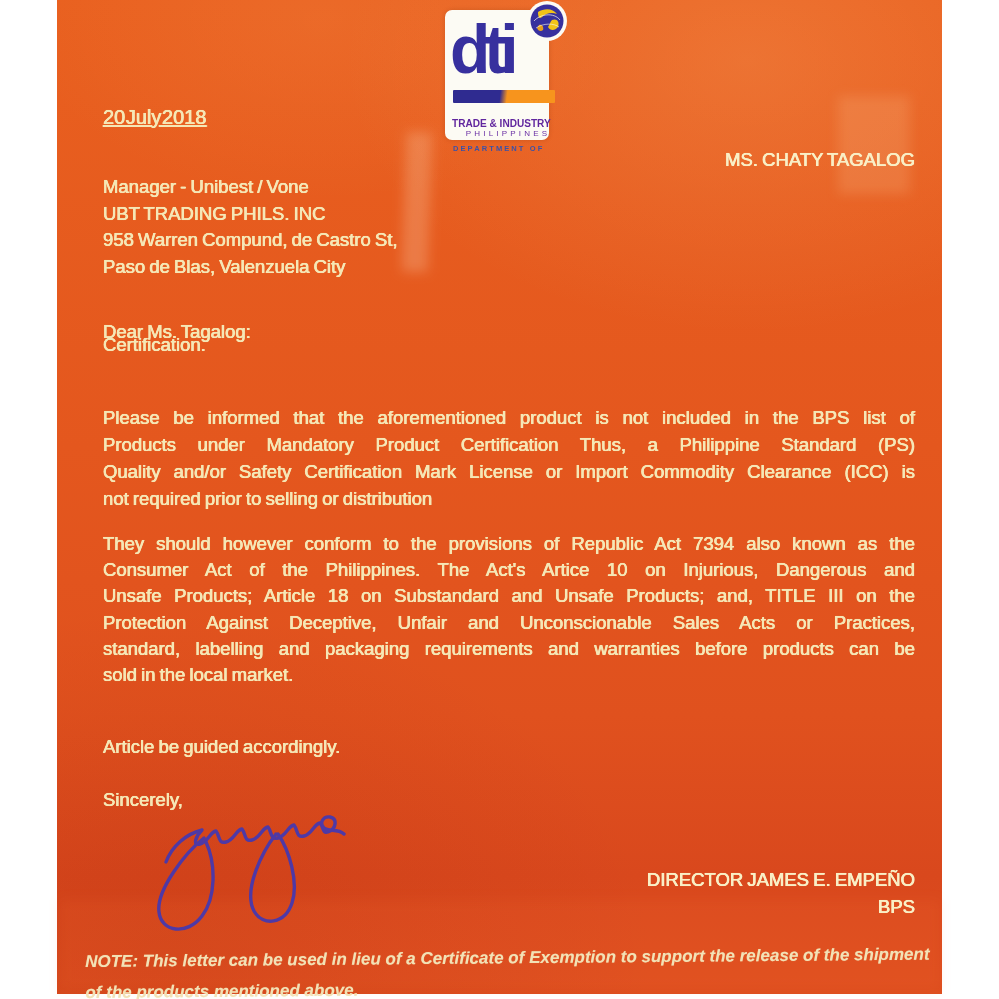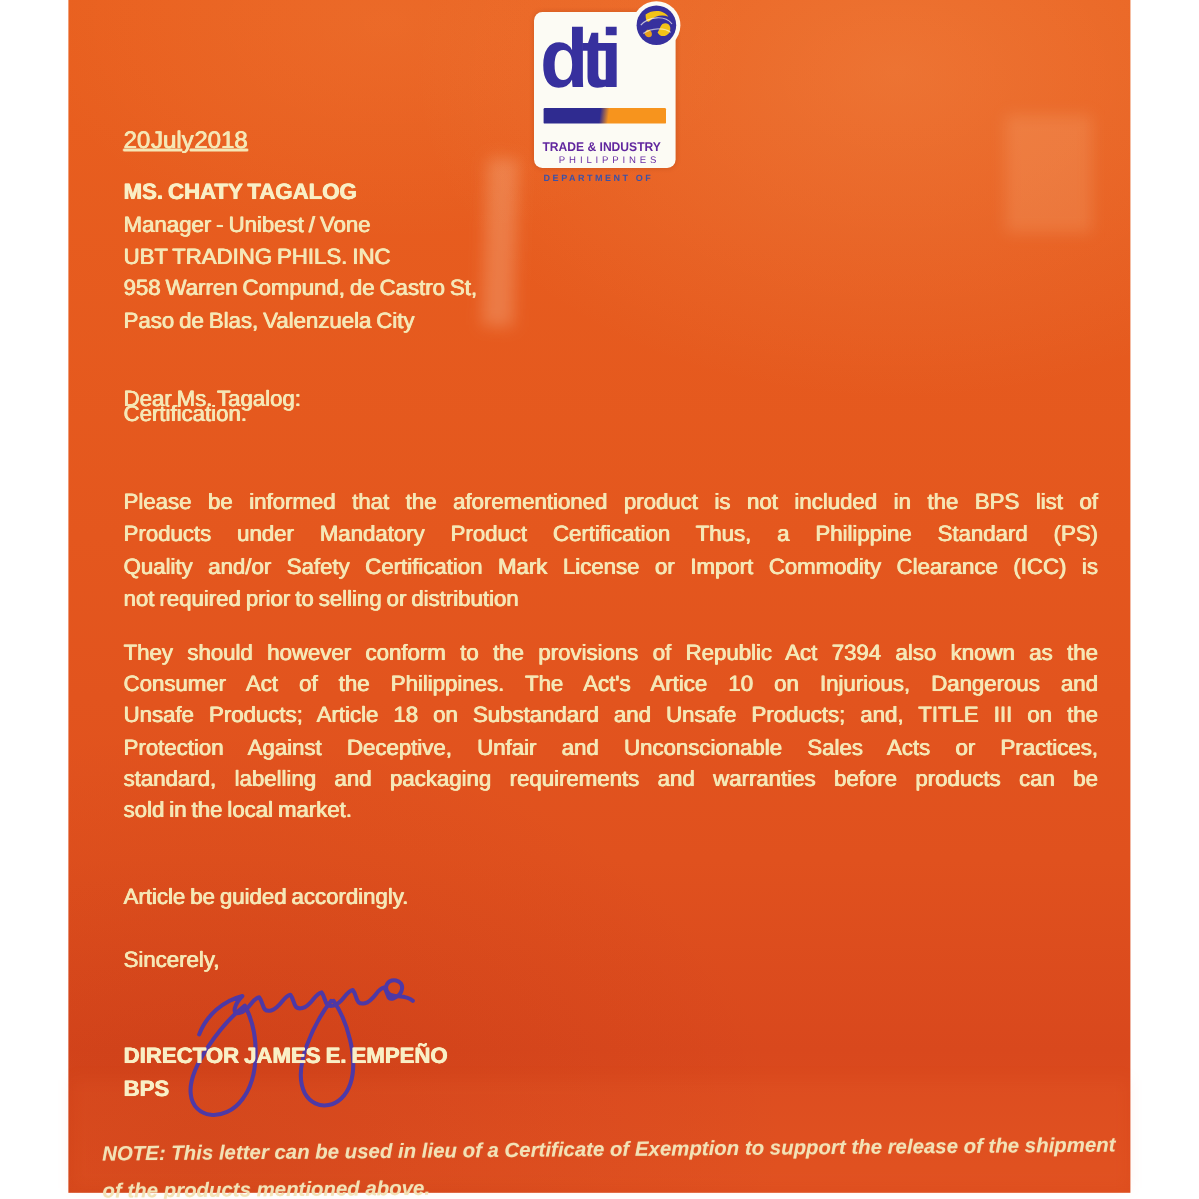--- a/index.html
+++ b/index.html
@@ -14,42 +14,42 @@
       radial-gradient(500px 300px at 30% 2%, rgba(255,180,110,0.12), rgba(255,180,110,0) 60%),
       radial-gradient(700px 500px at 12% 96%, rgba(150,25,5,0.16), rgba(150,25,5,0) 70%),
       linear-gradient(180deg,#E9601F 0%, #E4571E 45%, #E0511E 72%, #D9481D 88%, #DE4E1E 100%);
   }
   .artifact{position:absolute;pointer-events:none;filter:blur(6px);}
   .streak{left:404px;top:132px;width:26px;height:140px;background:rgba(255,238,210,0.22);transform:rotate(2deg);}
   .stamp-patch{left:838px;top:96px;width:72px;height:98px;background:rgba(255,220,175,0.16);}
   .glow-bottom{left:60px;top:900px;width:880px;height:90px;background:rgba(255,120,60,0.10);}
 
   
-  .logo{position:absolute;left:445px;top:10px;width:118px;height:130px;background:#FCFBF4;
+  .logo{position:absolute;left:445px;top:10px;width:104px;height:130px;background:#FCFBF4;
         border-radius:7px;box-shadow:0 0 4px rgba(120,40,0,0.25);}
   .dti-word{position:absolute;left:5px;top:4px;font-size:66px;line-height:66px;font-weight:bold;
         letter-spacing:-6px;color:#37309E;transform:scaleY(1.05);transform-origin:top left;}
   .globe{position:absolute;left:81px;top:-10px;width:42px;height:42px;}
   .logo-bar{position:absolute;left:8px;top:80px;width:102px;height:13px;
         background:linear-gradient(97deg,#2F2B90 0%,#2F2B90 46%,#F7941D 53%,#F7941D 100%);
         border-radius:1px;}
   .logo-l1{position:absolute;left:8px;top:98px;width:110px;font-size:7.5px;font-weight:bold;
         letter-spacing:2.1px;color:#3C51A8;white-space:nowrap;margin-top:36px;}
   .logo-l2{position:absolute;left:7px;top:107px;width:110px;font-size:10.5px;font-weight:bold;
         letter-spacing:0px;color:#61279E;white-space:nowrap;transform:scaleX(0.96);transform-origin:left;}
   .logo-l3{position:absolute;left:8px;top:119px;width:110px;font-size:8px;font-weight:normal;
         letter-spacing:3.2px;color:#6A2FA4;white-space:nowrap;text-align:center;}
 
   
   .txt{position:absolute;left:103px;width:812px;color:#F5E7B6;font-size:18.5px;line-height:27px;
        text-shadow:0.35px 0 0 currentColor, -0.35px 0 0 currentColor, 0 0 1px rgba(250,235,180,0.35);
        word-spacing:-1px;}
   .line{text-align:justify;text-align-last:justify;}
   .line.end{text-align-last:left;}
-  .bold{font-weight:bold;color:#F9EFC6;}
+  .bold{font-weight:normal;color:#F9EFC6;text-align:right;}
   .date{top:104px;word-spacing:-5px;font-size:20px;text-decoration:underline;}
   .recipient{top:147px;line-height:26.8px;}
   .salutation{top:278px;margin-top:40px;}
   .p1{top:331px;}
   .p2{top:404px;}
   .p3{top:531px;line-height:26.2px;}
   .p4{top:733px;}
   .closing{top:786px;}
   .signer{top:866px;line-height:27px;}
   .note{left:85px;top:946px;width:848px;font-size:17px;line-height:31px;font-style:italic;

